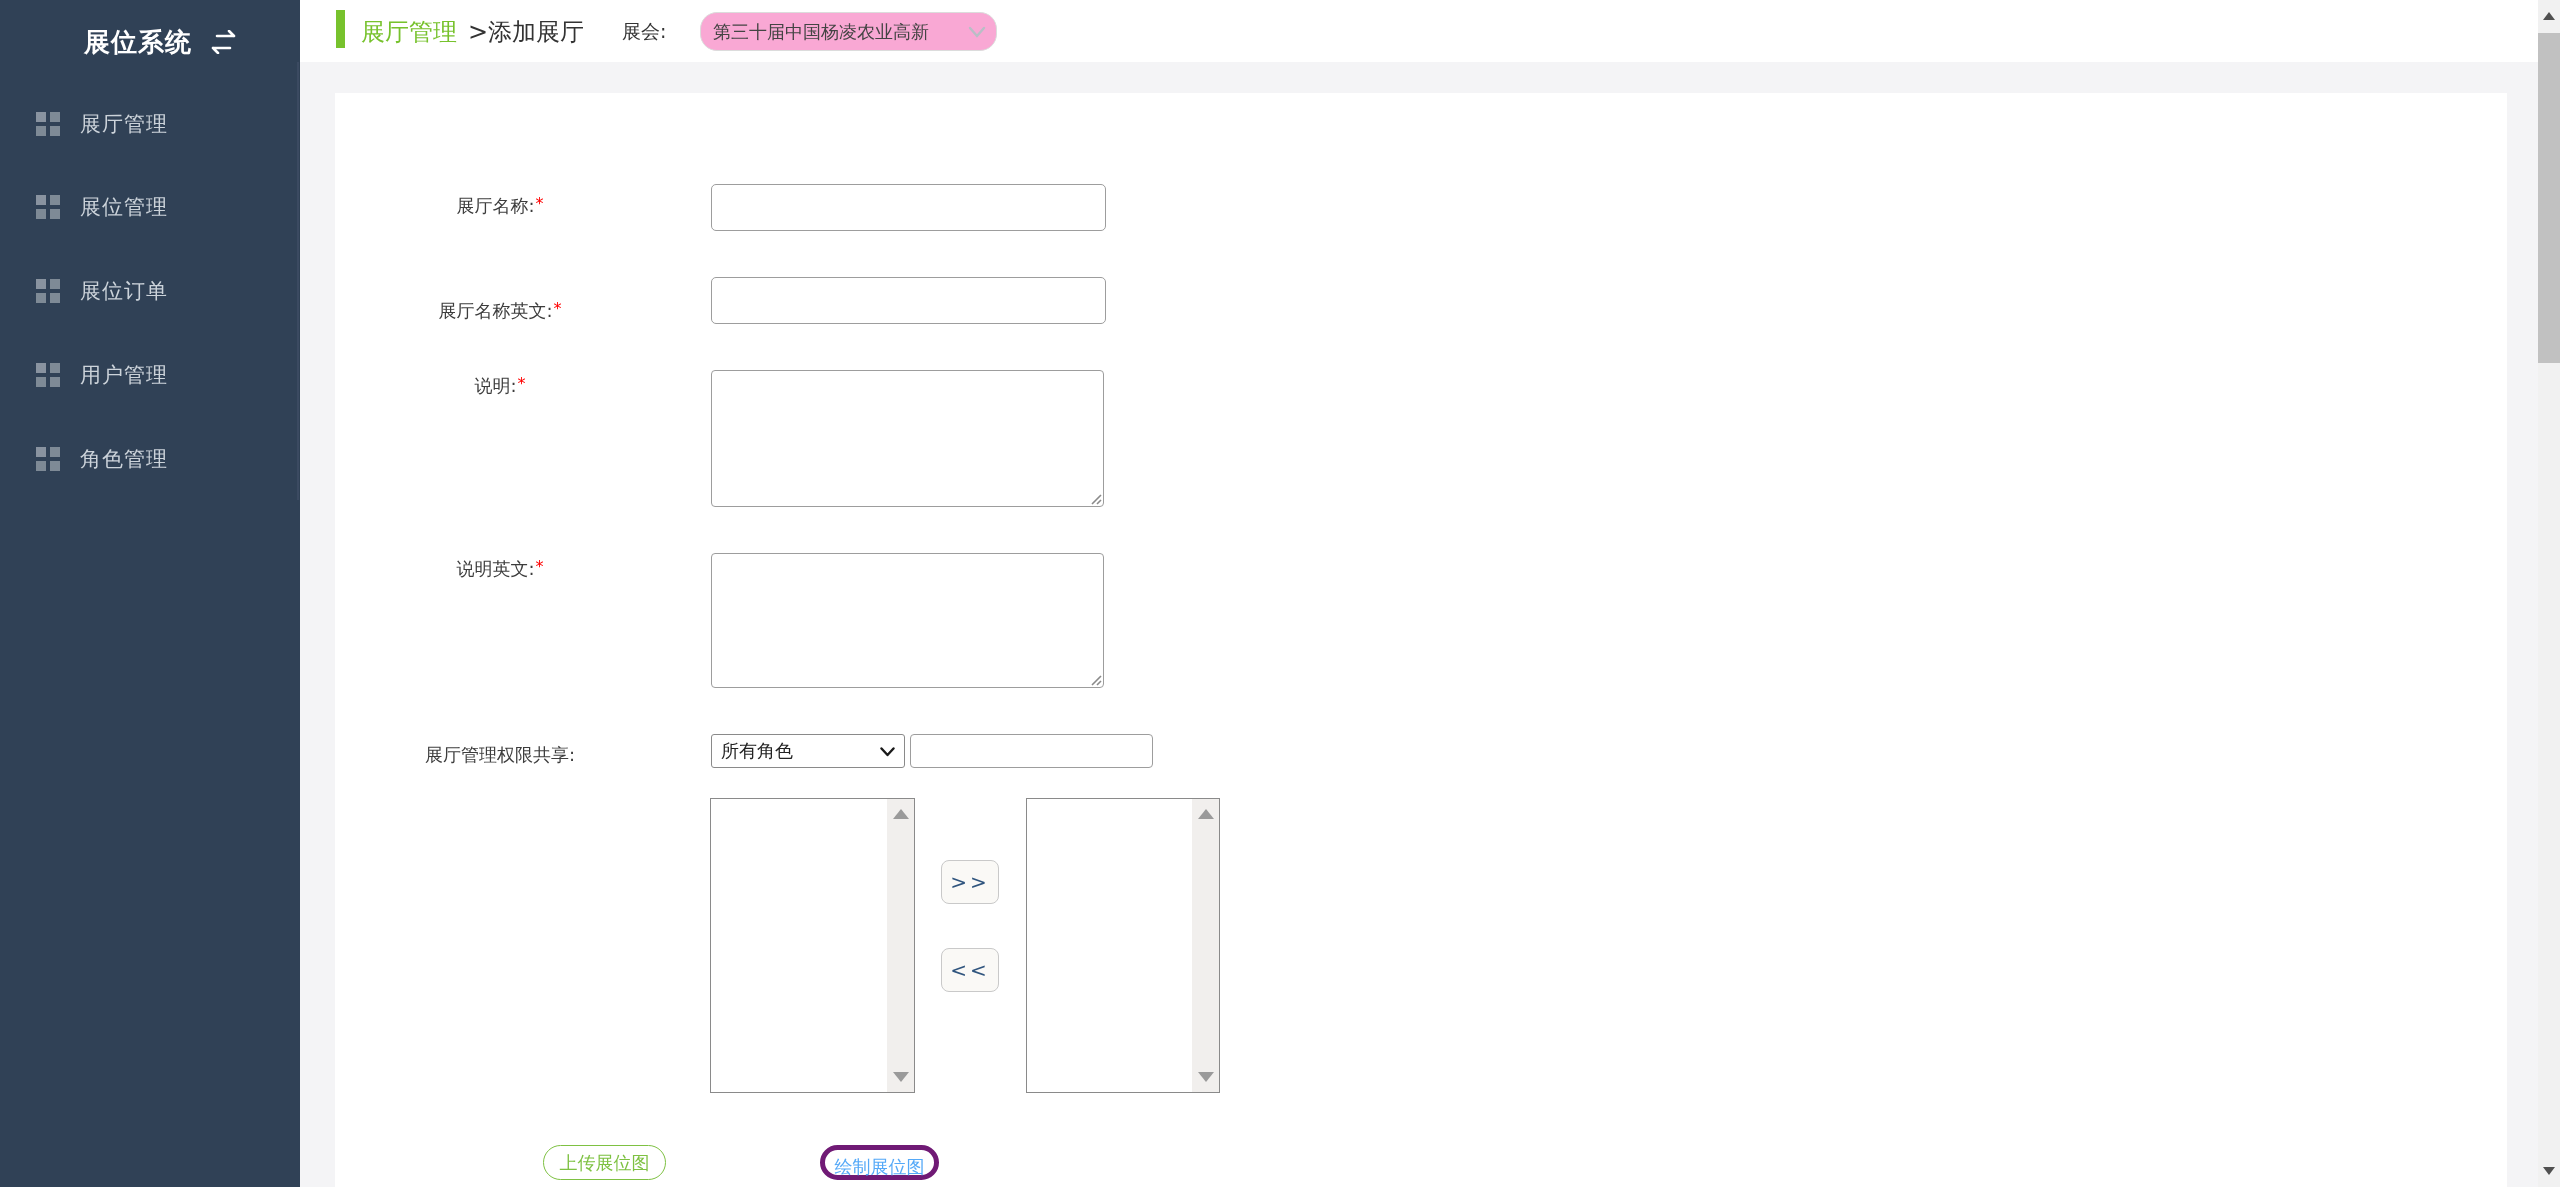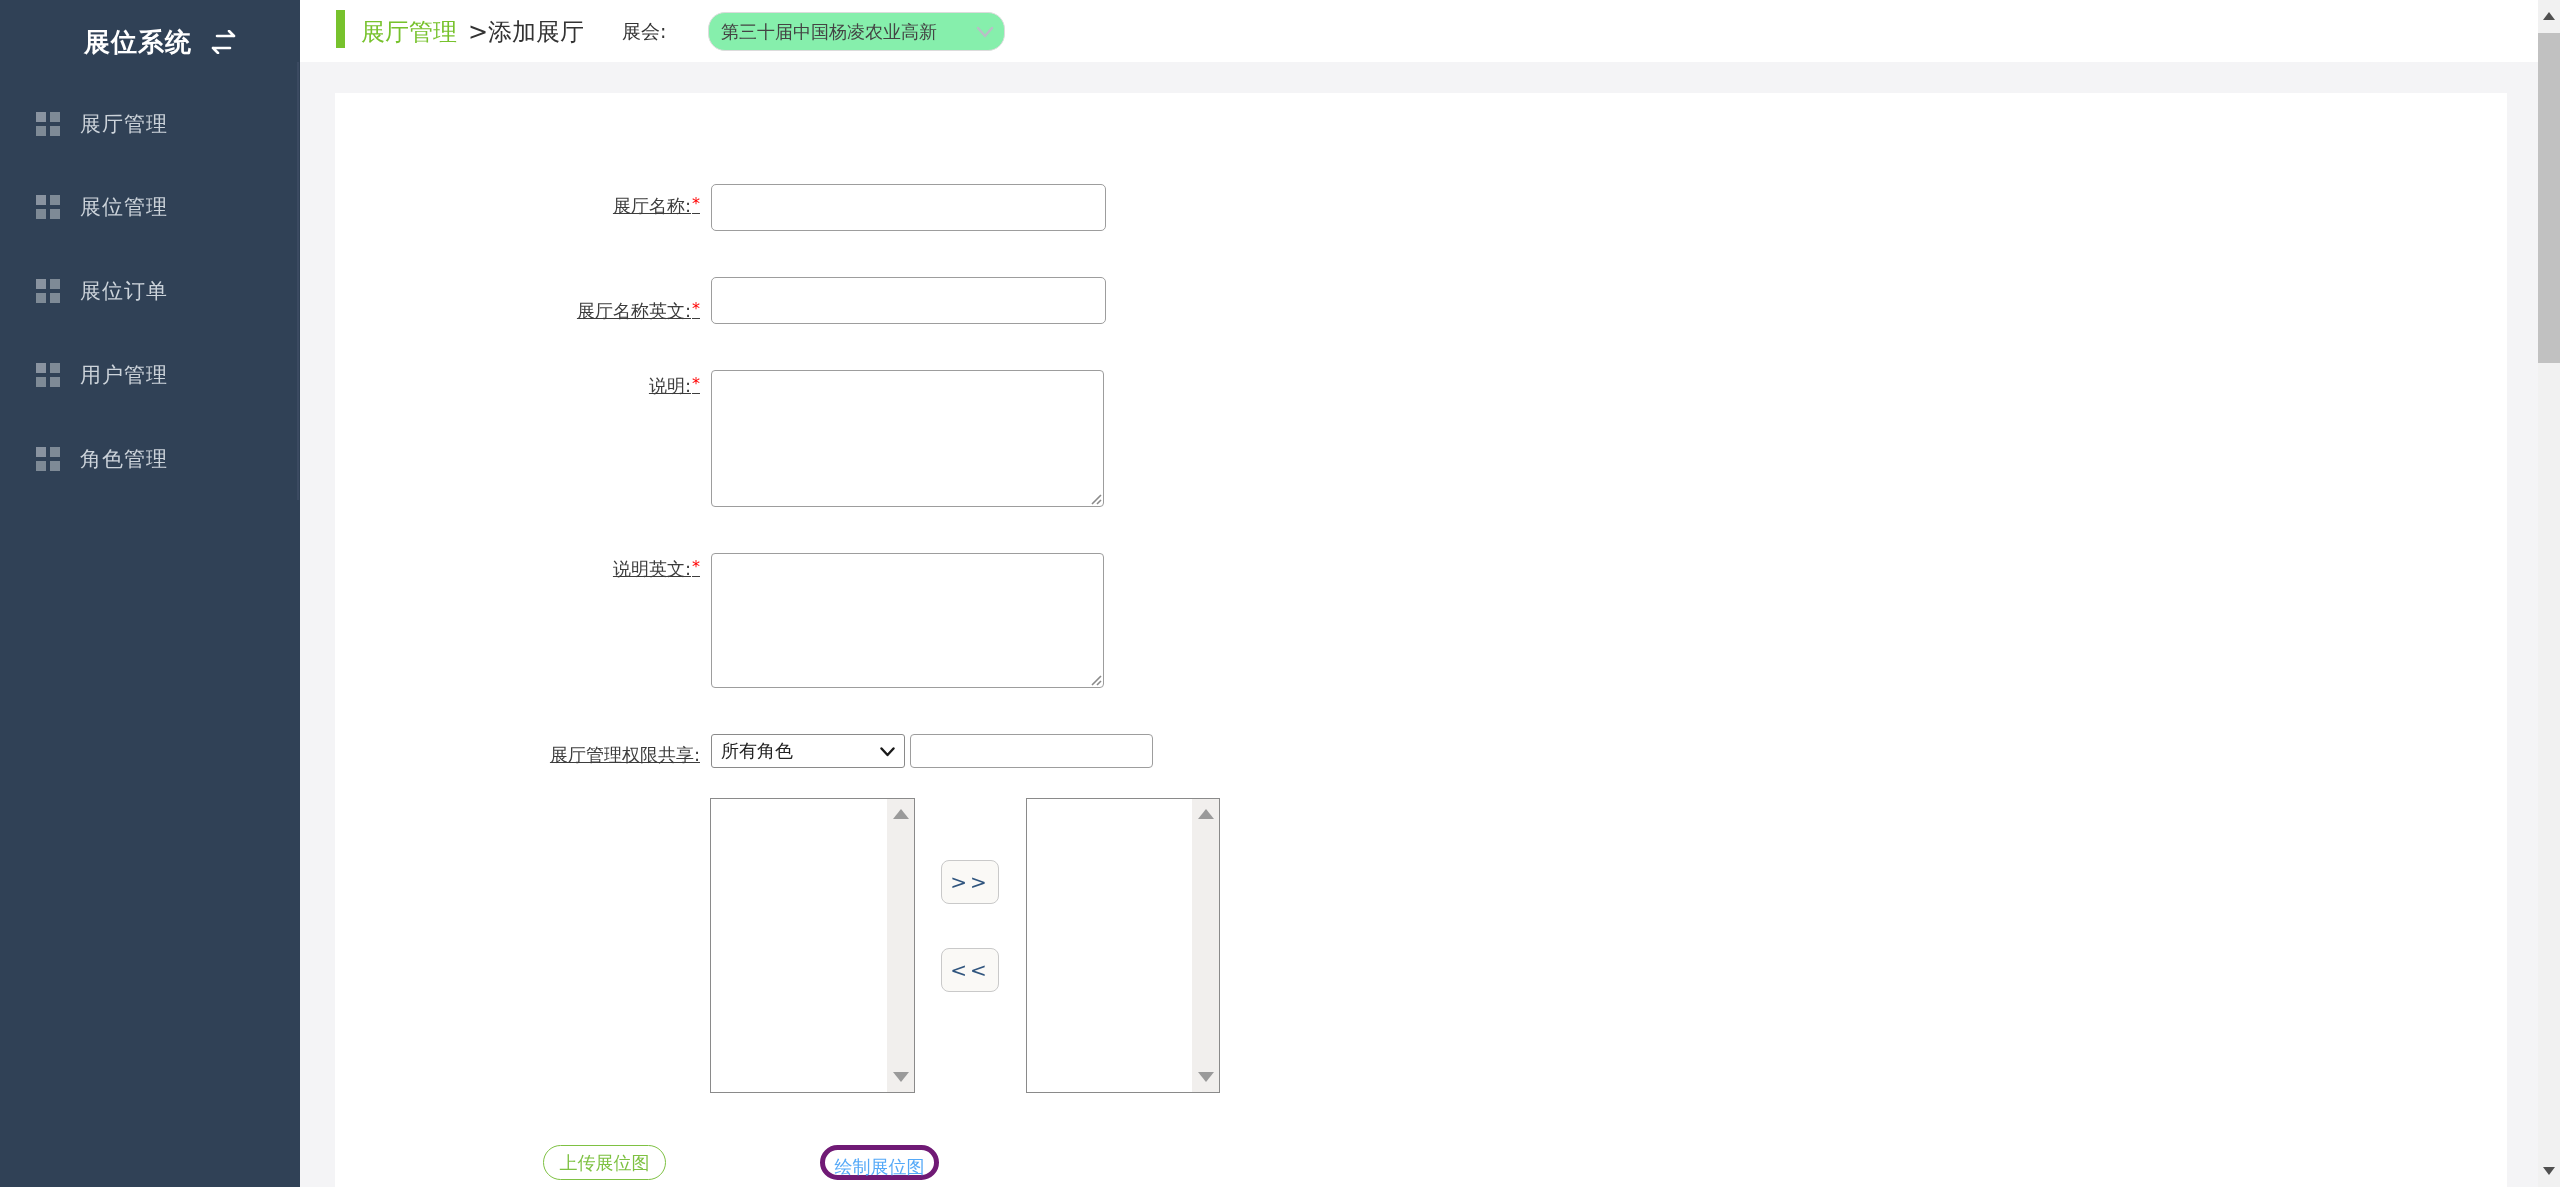--- a/index.html
+++ b/index.html
@@ -19,32 +19,32 @@
   .grid-icon i:nth-child(1){ background:#8993a0; }
   .menu-label { position:absolute; left:80px; color:#ccd3da; font-size:21px; letter-spacing:1px; }
   .sidebar-scroll-hint { position:absolute; left:297px; top:62px; width:2px; height:438px; background:#3b4a61; }
 
   
   .topbar { position:absolute; left:300px; top:0; width:2238px; height:62px; background:#ffffff; }
   .accent-bar { position:absolute; left:36px; top:10px; width:9px; height:38px; background:#77c22d; }
   .crumb-section { position:absolute; left:61px; top:16px; font-size:24px; color:#77c22d; cursor:pointer; }
   .crumb-current { position:absolute; left:168px; top:16px; font-size:24px; color:#333333; }
   .expo-label { position:absolute; left:322px; top:19px; font-size:19px; color:#333333; }
-  .expo-select { position:absolute; left:400px; top:12px; width:297px; height:39px; background:#86efac;
-    border:1px solid #dcdcdc; border-radius:17px; display:flex; align-items:center; cursor:pointer; overflow:hidden;margin-left:8px; }
+  .expo-select { position:absolute; left:400px; top:12px; width:297px; height:39px; background:#f9a8d4;
+    border:1px solid #dcdcdc; border-radius:17px; display:flex; align-items:center; cursor:pointer; overflow:hidden; }
   .expo-select-value { margin-left:12px; font-size:18px; color:#444; white-space:nowrap; width:262px; overflow:hidden; }
   .expo-chevron { position:absolute; right:10px; top:13px; }
 
   
   .page-bg { position:absolute; left:300px; top:62px; width:2238px; height:1125px; background:#f4f4f6; }
   .card { position:absolute; left:335px; top:93px; width:2172px; height:1100px; background:#ffffff; }
 
   
-  .f-label { position:absolute; left:300px; width:400px; text-align:right;
-    font-size:18px; color:#3d3d3d;text-decoration:underline; }
+  .f-label { position:absolute; left:300px; width:400px; text-align:center;
+    font-size:18px; color:#3d3d3d; }
   .req { color:#ff0000; font-size:16px; position:relative; top:-3px; margin-left:1px; }
   .txt-input { position:absolute; background:#fff; border:1px solid #9d9d9d; border-radius:5px;
     font-size:18px; color:#333; padding:0 10px; outline:none; }
   .txt-area { position:absolute; background:#fff; border:1px solid #9d9d9d; border-radius:4px;
     font-size:18px; color:#333; padding:6px 10px; outline:none; resize:none; }
   .resize-grip { position:absolute; width:14px; height:14px; pointer-events:none; }
 
   .fake-select { position:absolute; left:711px; top:734px; width:194px; height:34px; background:#fff;
     border:1px solid #8a8a8a; border-radius:3px; display:flex; align-items:center; cursor:pointer; }
   .fake-select-value { margin-left:9px; font-size:18px; color:#222; }

